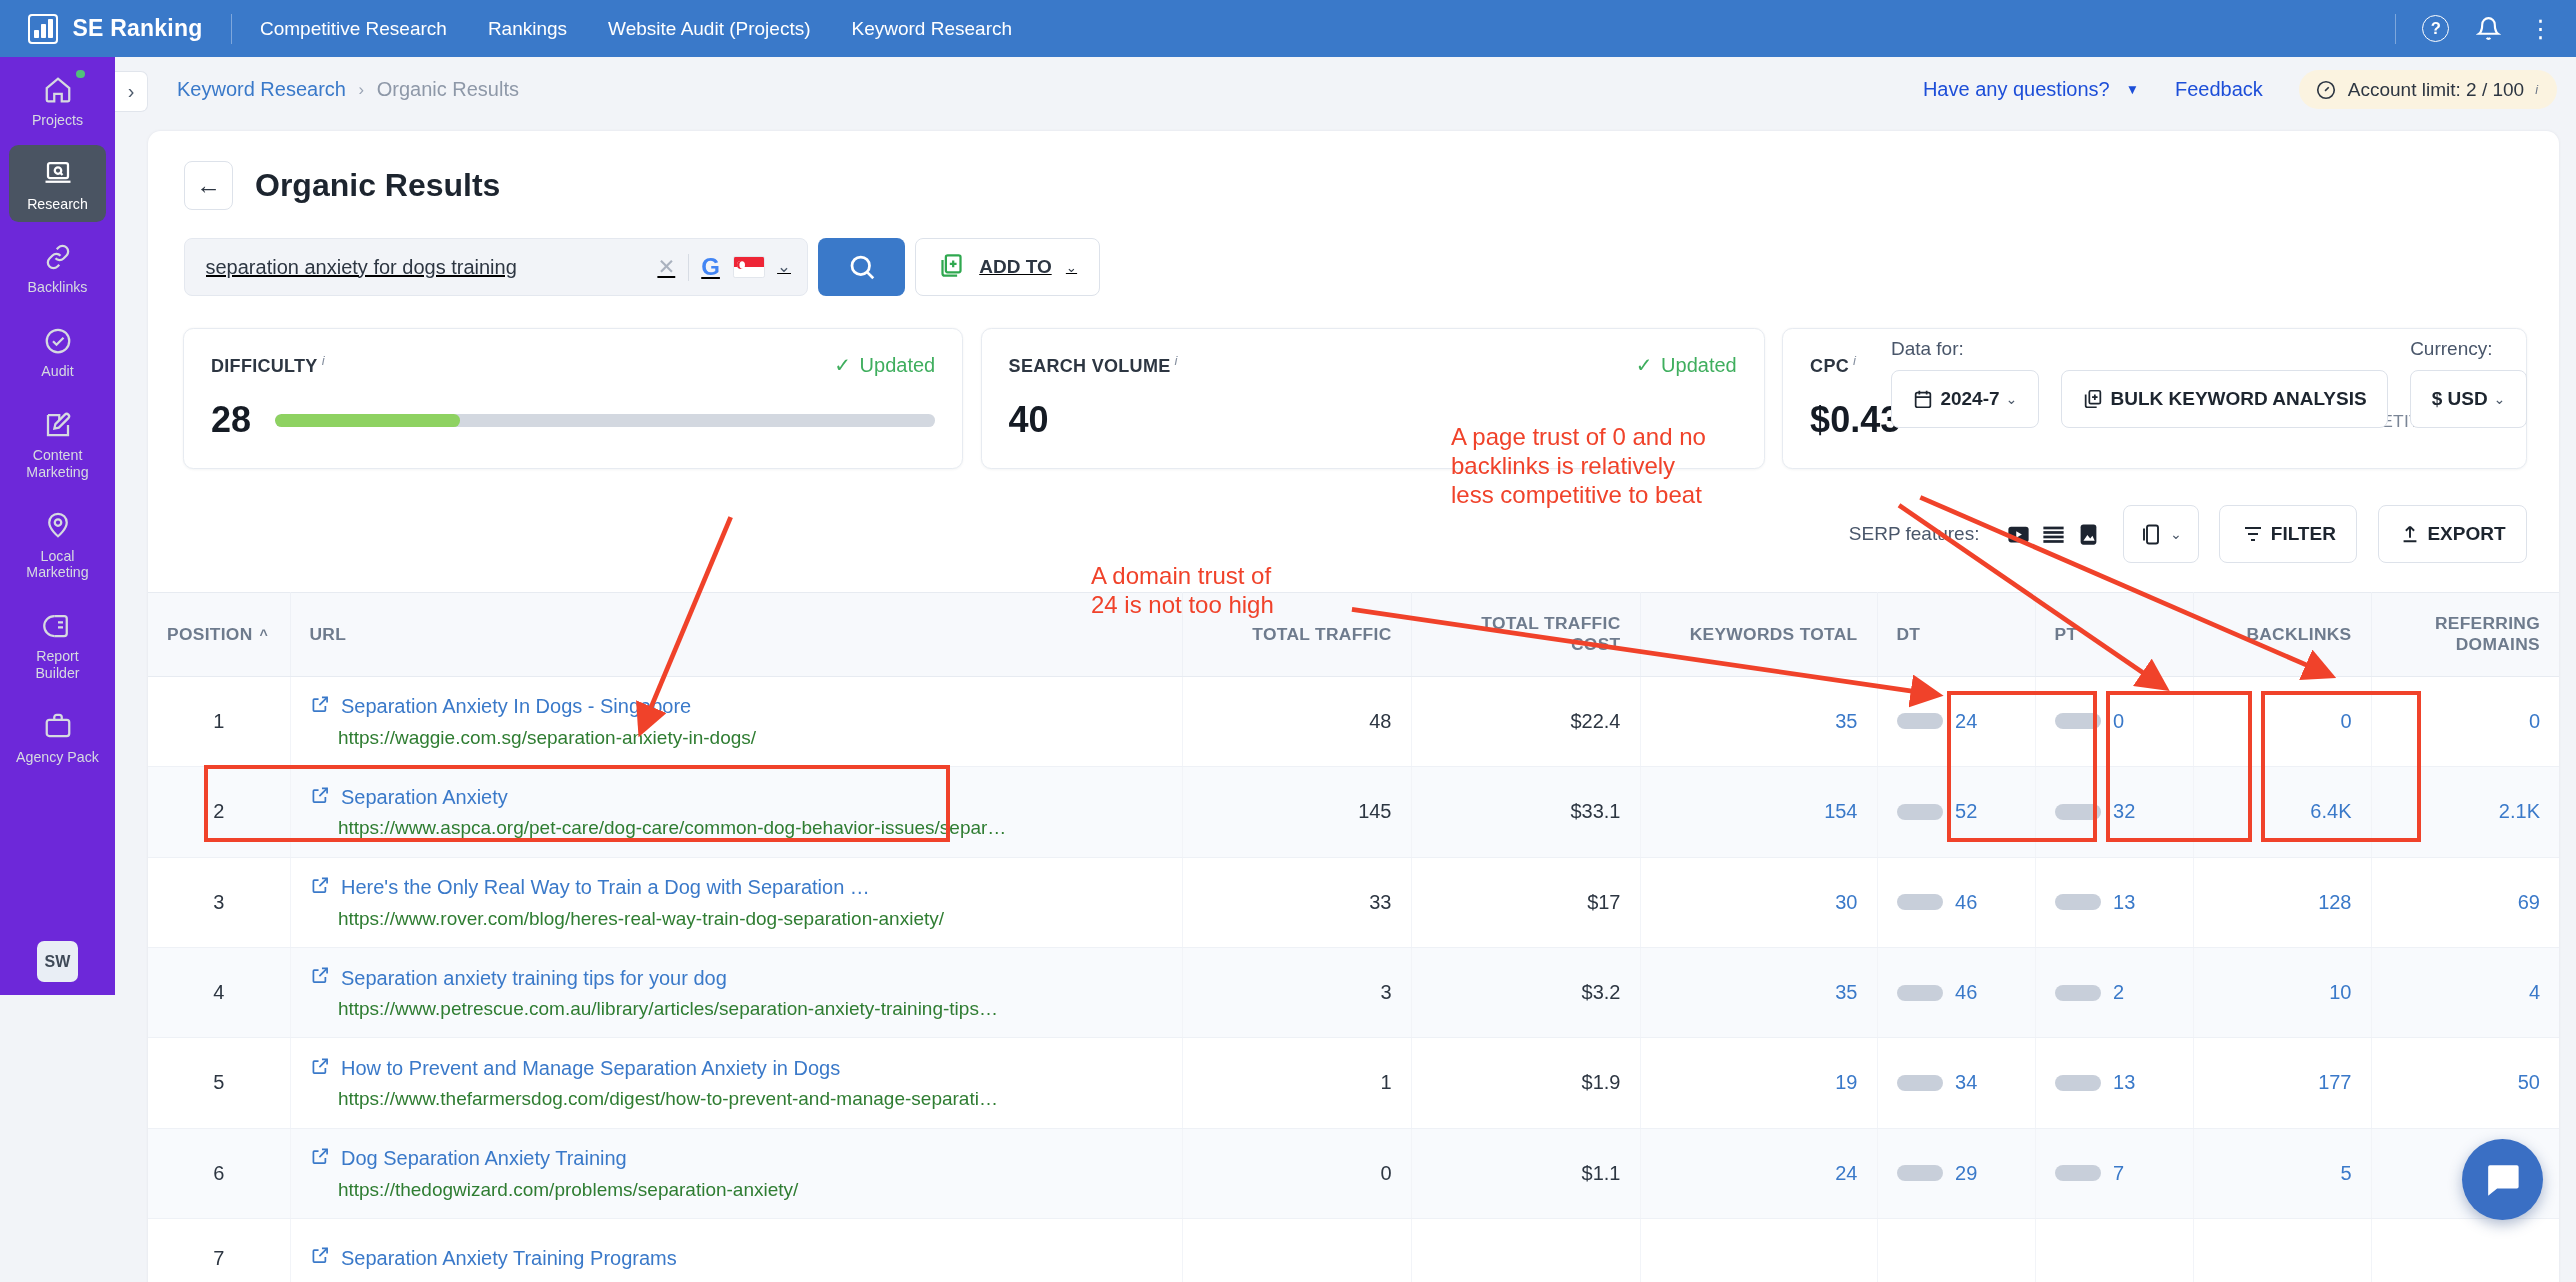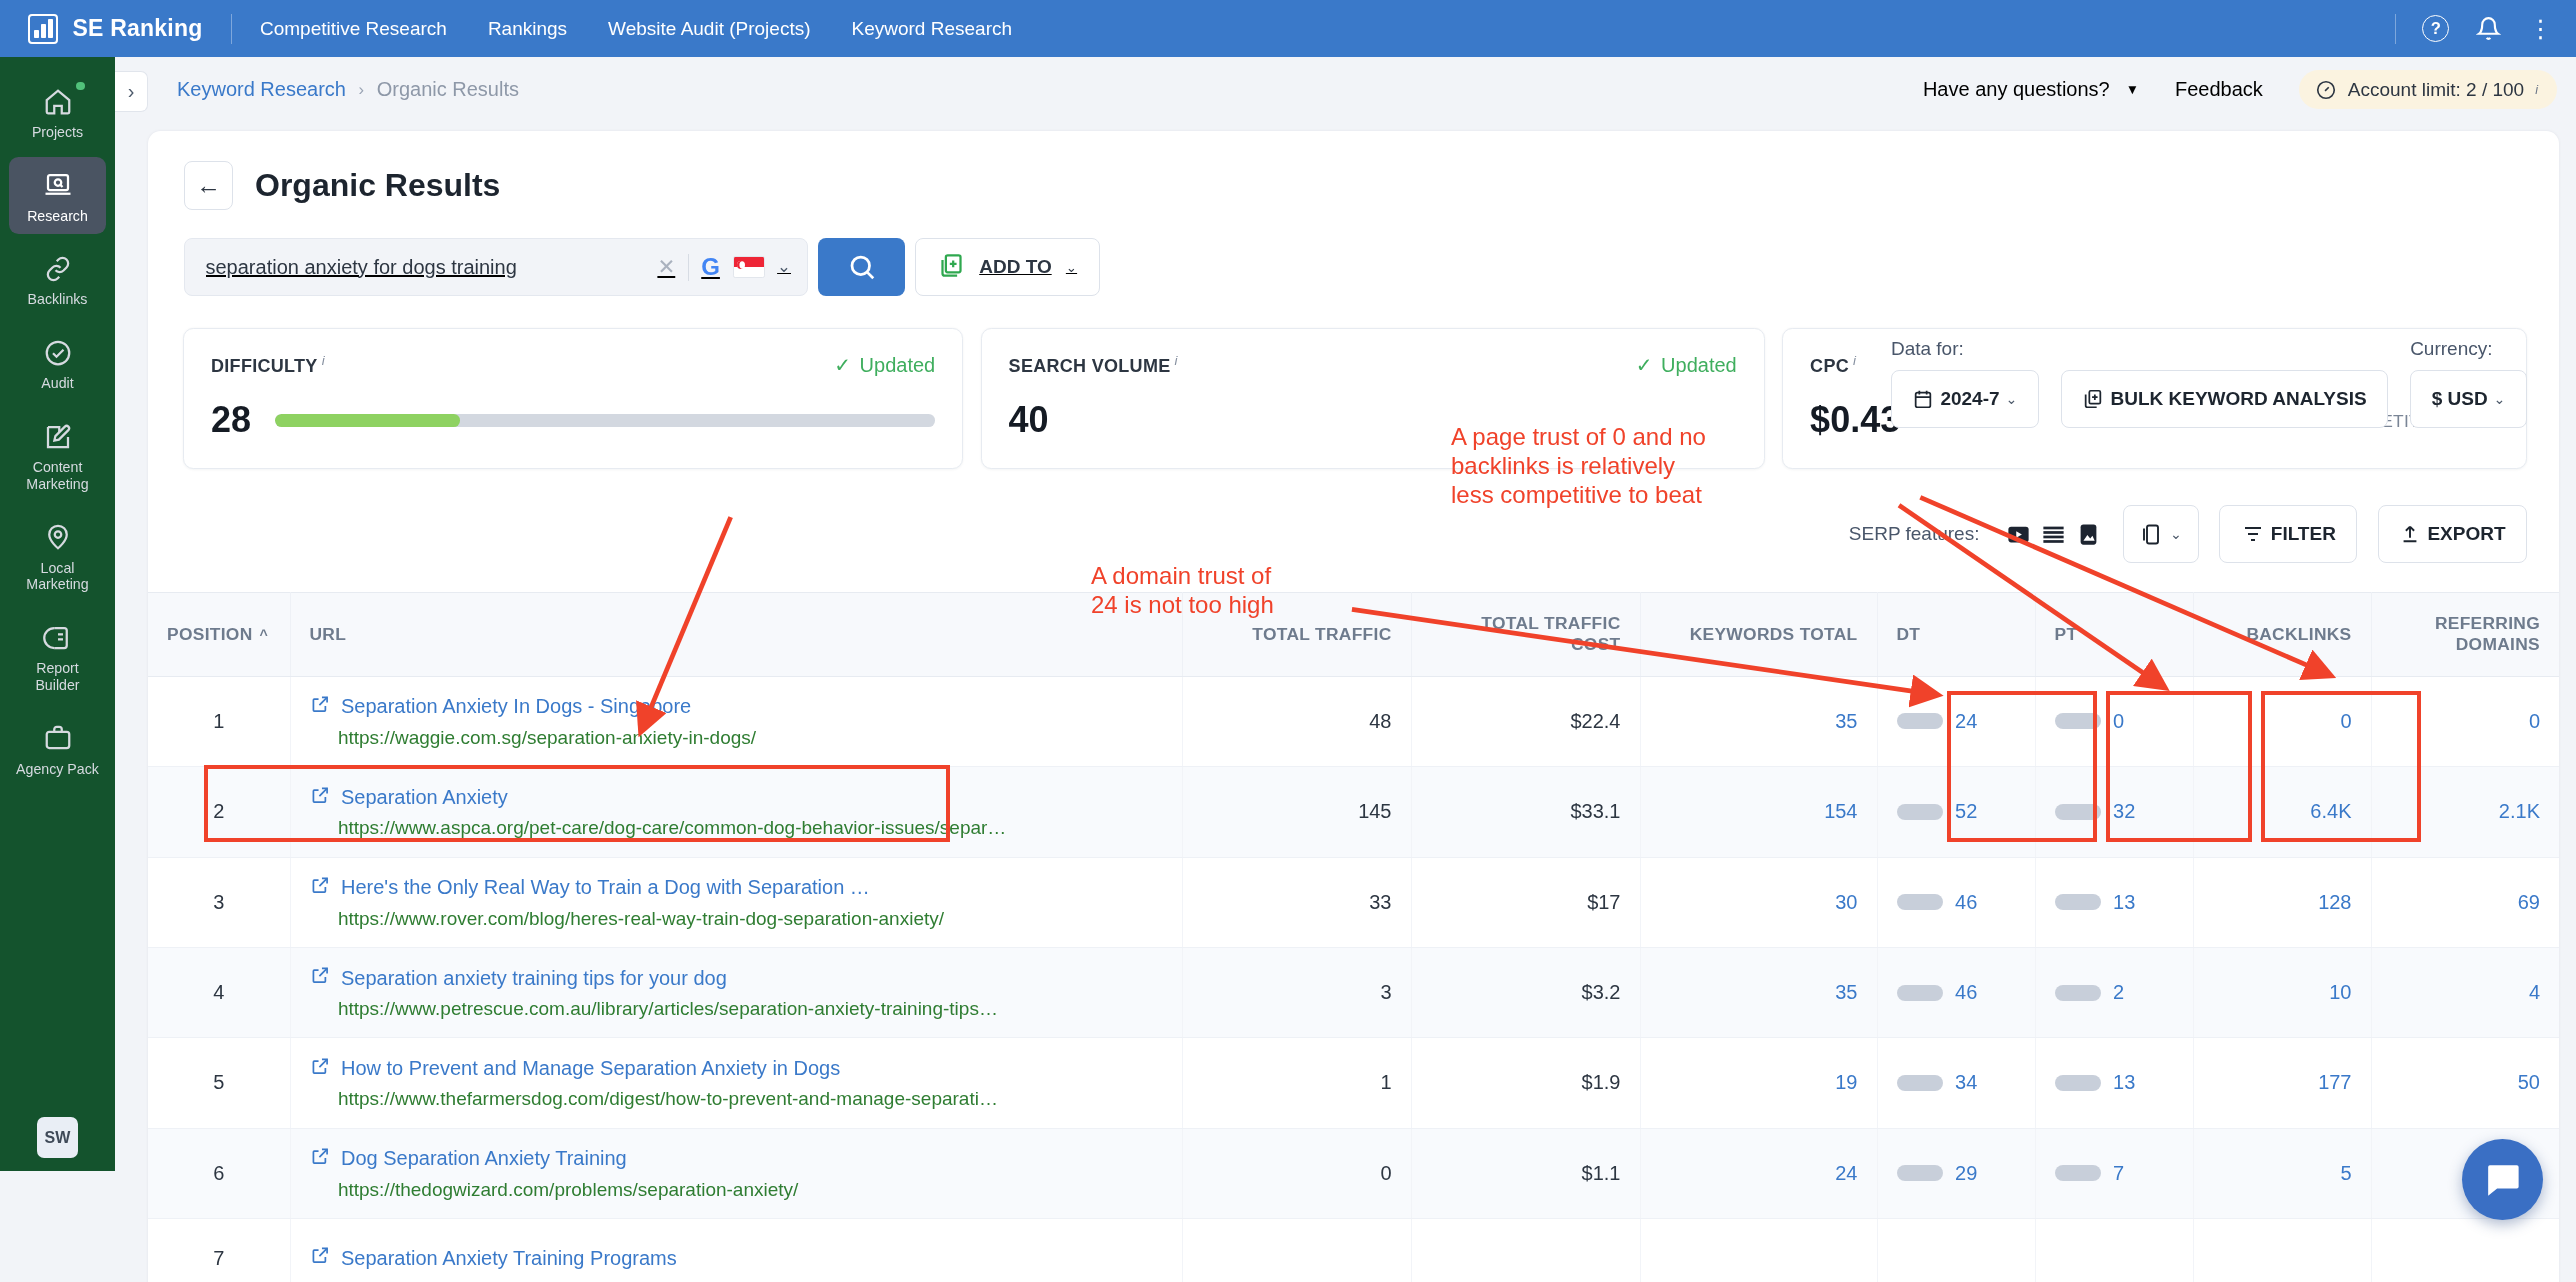--- a/index.html
+++ b/index.html
@@ -34,23 +34,23 @@
   .circ-icon {
     width: 27px; height: 27px; border-radius: 50%; border: 1.6px solid #fff;
     color: #fff; font-size: 16.6px; display: flex; align-items: center; justify-content: center; font-weight: bold;
   }
   .bell { width: 25px; height: 27px; position: relative; }
   .bell svg { display:block; }
   .dots { color: #fff; font-size: 24px; line-height: 1; letter-spacing: 1.6px; }
 
   
   .sidebar {
-    position: absolute; left: 0; top: 57px; width: 115px; height: 1114px;
-    background: #14532d; display: flex; flex-direction: column; align-items: center;
-    padding-top: 16px;
+    position: absolute; left: 0; top: 57px; width: 115px; height: 938px;
+    background: #6d28d9; display: flex; flex-direction: column; align-items: center;
+    padding-top: 4px;
   }
   .side-item {
     width: 97px; padding: 11px 3.2px 10.3px; border-radius: 9.5px; text-align: center;
     color: #d6dae0; margin-bottom: 6.3px; position: relative;
   }
   .side-item.active { background: #4a5462; color:#fff; }
   .side-ico { height: 35px; display: flex; align-items: center; justify-content: center; }
   .side-ico svg { display:block; }
   .side-label { font-size: 14.2px; line-height: 16.6px; margin-top: 4.7px; }
   .side-dot {
@@ -76,21 +76,21 @@
   
   .crumbbar {
     position: absolute; left: 115px; top: 57px; width: 2461px; height: 65px;
     background: #f2f4f8; display: flex; align-items: center;
   }
   .crumbs { display: flex; align-items: center; gap: 12.6px; margin-left: 62px; font-size: 20px; }
   .crumb-link { color: #3a79c9; }
   .crumb-chev { color: #9aa4b4; font-size: 16.6px; }
   .crumb-current { color: #8e98a8; }
   .crumb-right { position: absolute; right: 19px; display: flex; align-items: center; gap: 36px; }
-  .crumb-right a { color: #000000; font-size: 20px; text-decoration: none; gap: 16px; }
+  .crumb-right a { color: #1d4ed8; font-size: 20px; text-decoration: none; gap: 16px; }
   .hav-q { display: flex; align-items: center; gap: 10.3px; }
   .chev-dn { font-size: 13.4px; }
   .acct-pill {
     display: flex; align-items: center; gap: 11px; background: #fbf3e0; color: #2d3642;
     border-radius: 20.5px; padding: 8.7px 19px 8.7px 16px; font-size: 19px; white-space: nowrap;
   }
   .acct-pill sup { font-size: 12.6px; font-style: italic; color: #6b7687; }
 
   
   .main {

